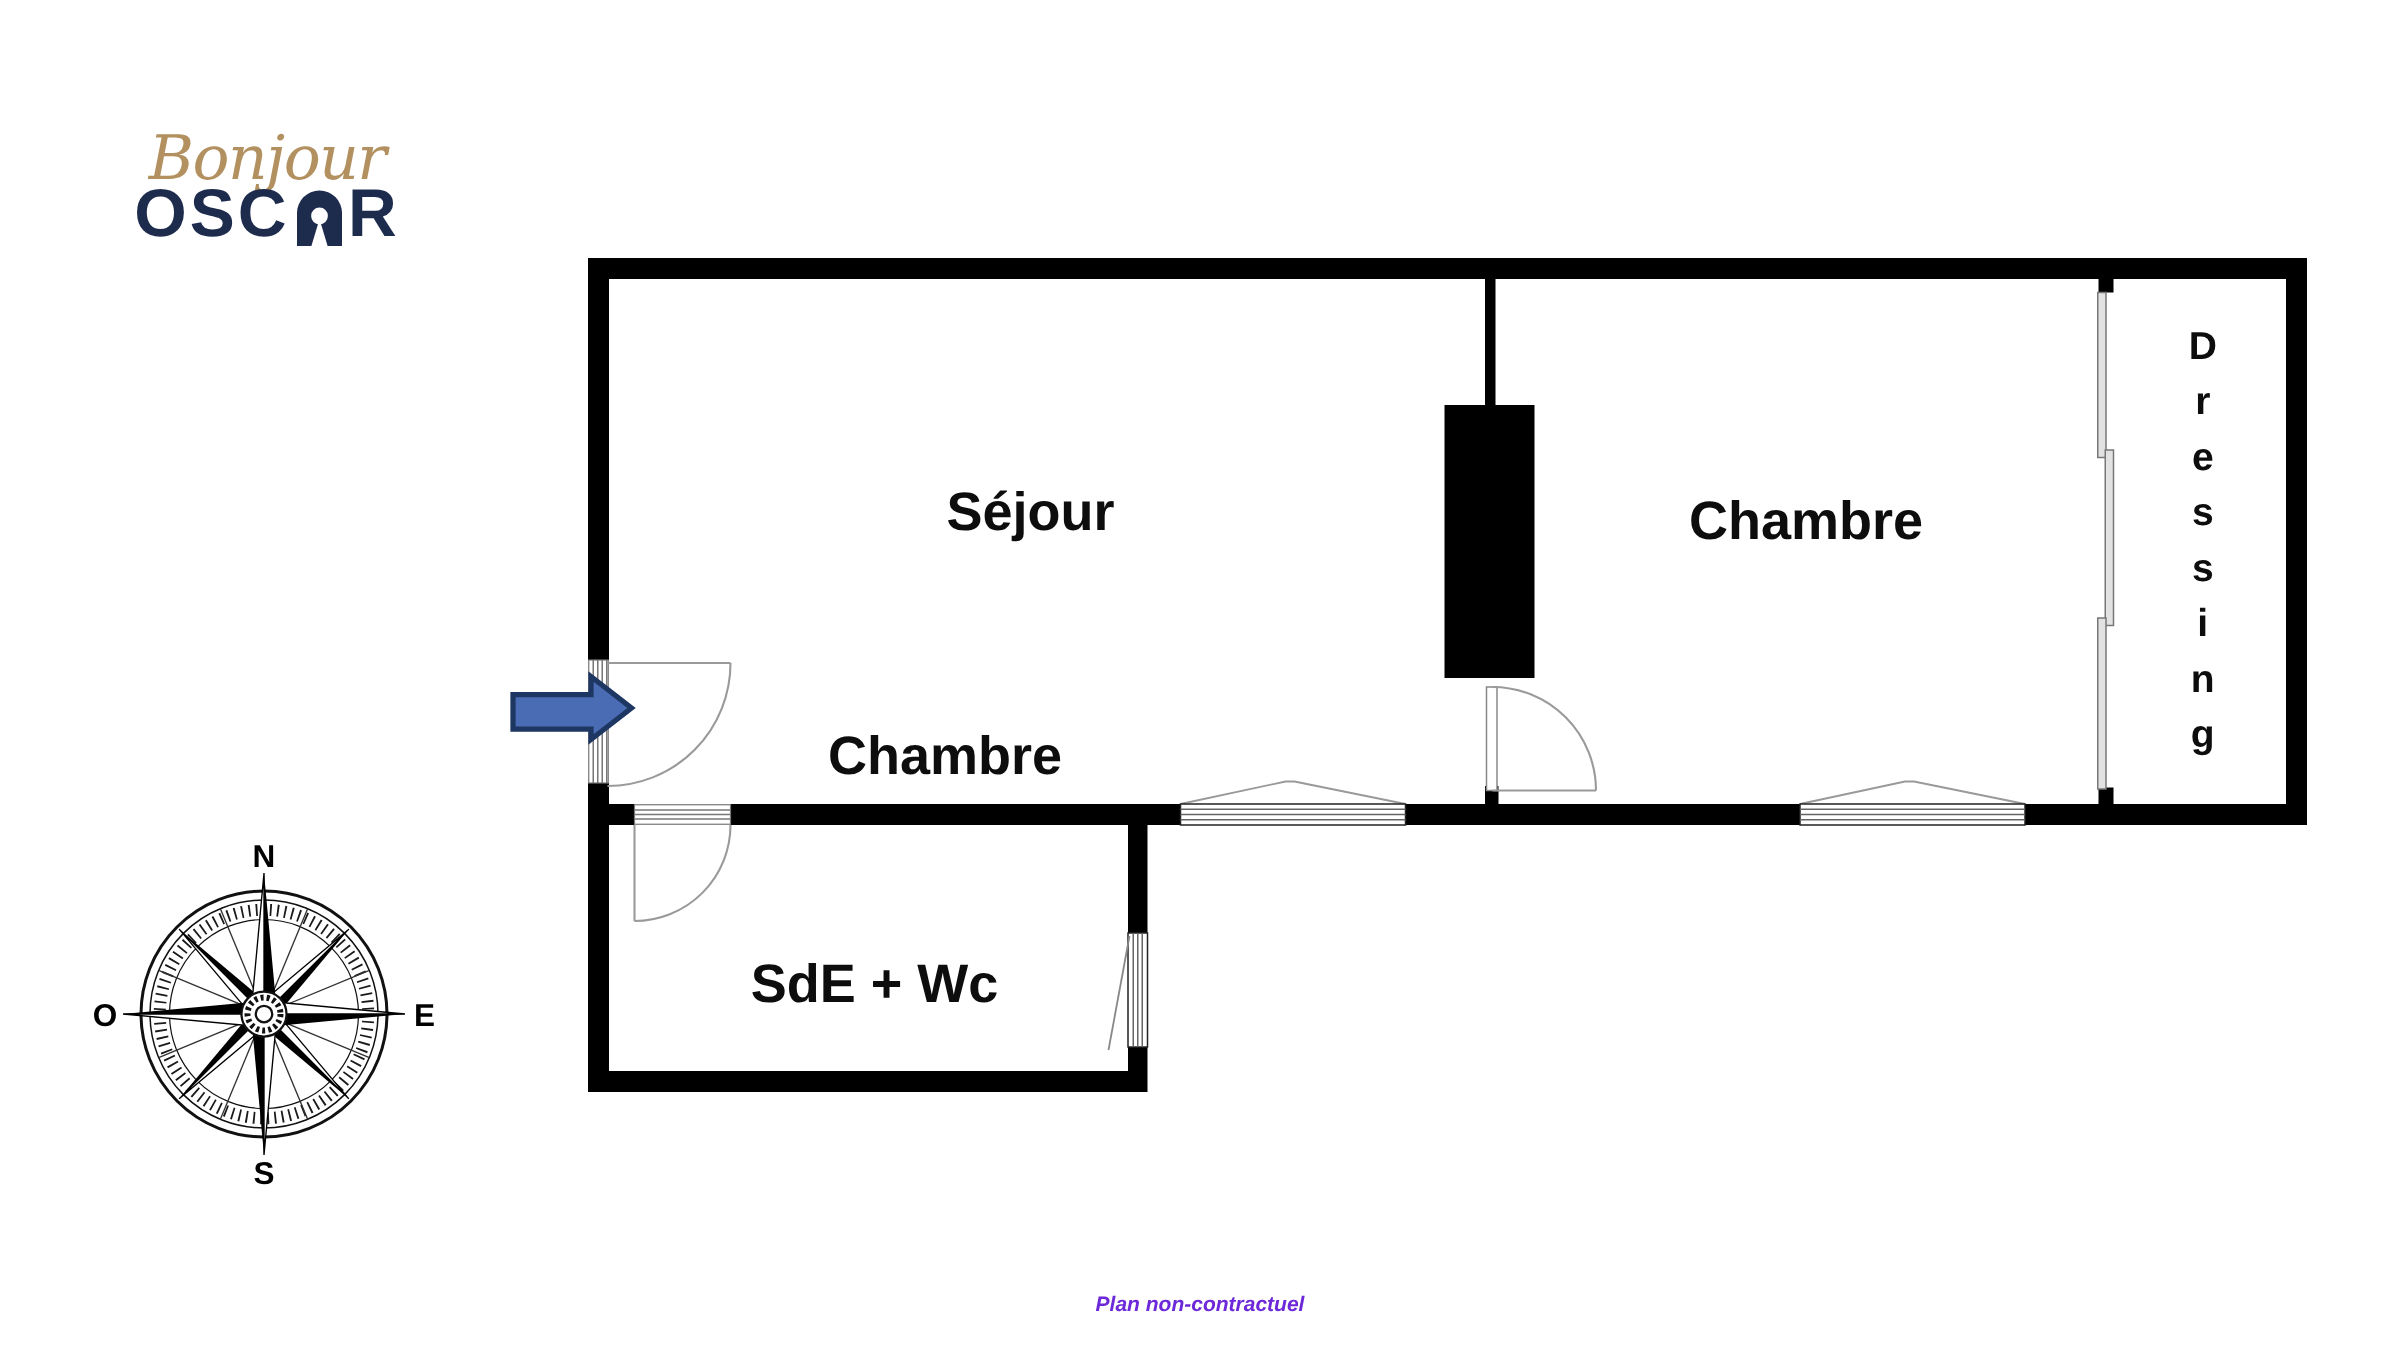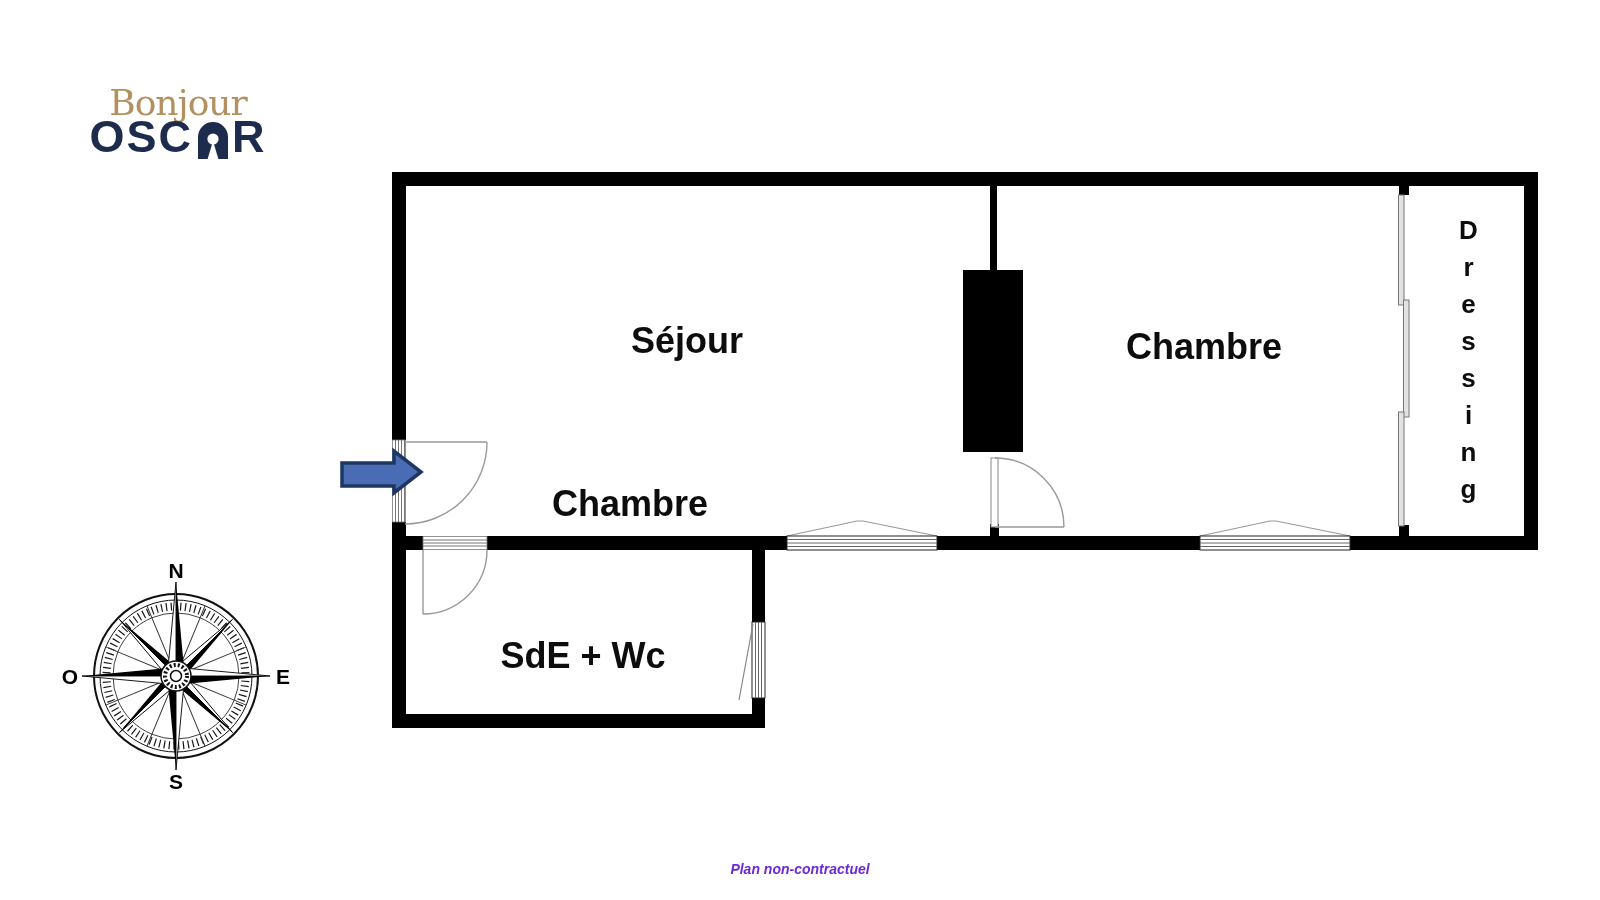--- a/index.html
+++ b/index.html
@@ -3,22 +3,22 @@
 <meta charset="utf-8">
 <style>
   html,body{margin:0;padding:0;}
   body{
     width:1600px;height:900px;position:relative;overflow:hidden;
     background:#ffffff;font-family:"Liberation Sans",sans-serif;
   }
   
   .logo{position:absolute;left:78px;top:84px;width:200px;text-align:center;}
   .logo-script{
-    font-family:"DejaVu Serif",serif;
-    font-size:36px;line-height:1.05;color:var(--logo-gold);letter-spacing:-1px;
+    font-family:"DejaVu Serif",serif;font-style:italic;
+    font-size:41px;line-height:1.05;color:var(--logo-gold);letter-spacing:-1px;
   }
   .logo-word{
     display:flex;align-items:flex-end;justify-content:center;
     font-weight:bold;font-size:45px;line-height:1;color:var(--logo-navy);
     letter-spacing:2px;margin-top:-8px;
   }
   .logo-word .keyhole{margin:0 2px 0 3px;}
   
   .room-label{
     position:absolute;transform:translate(-50%,-50%);

